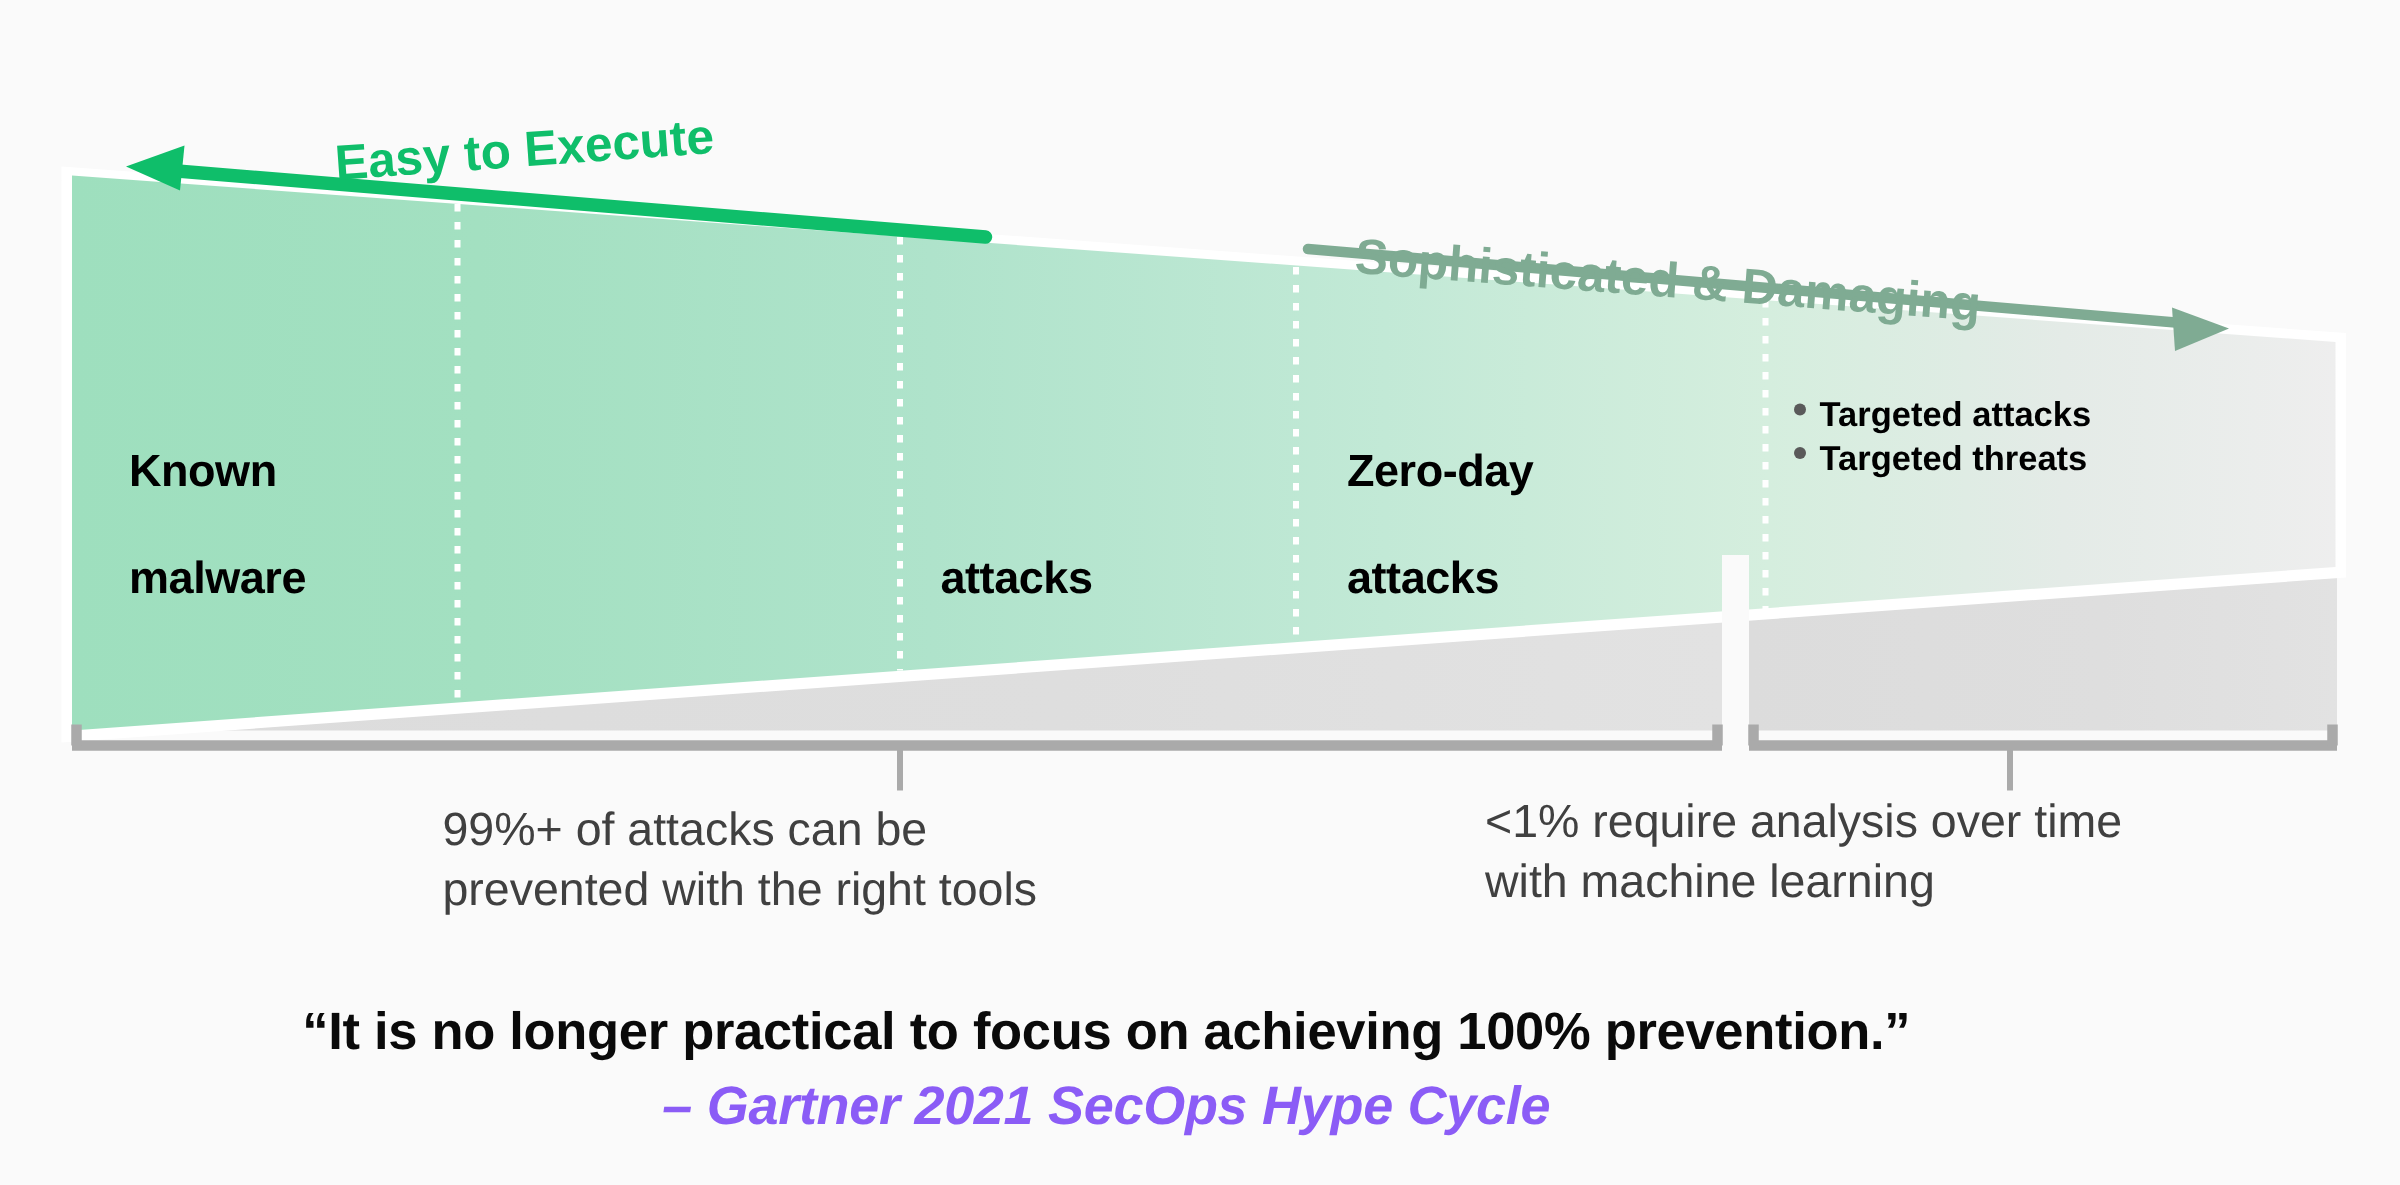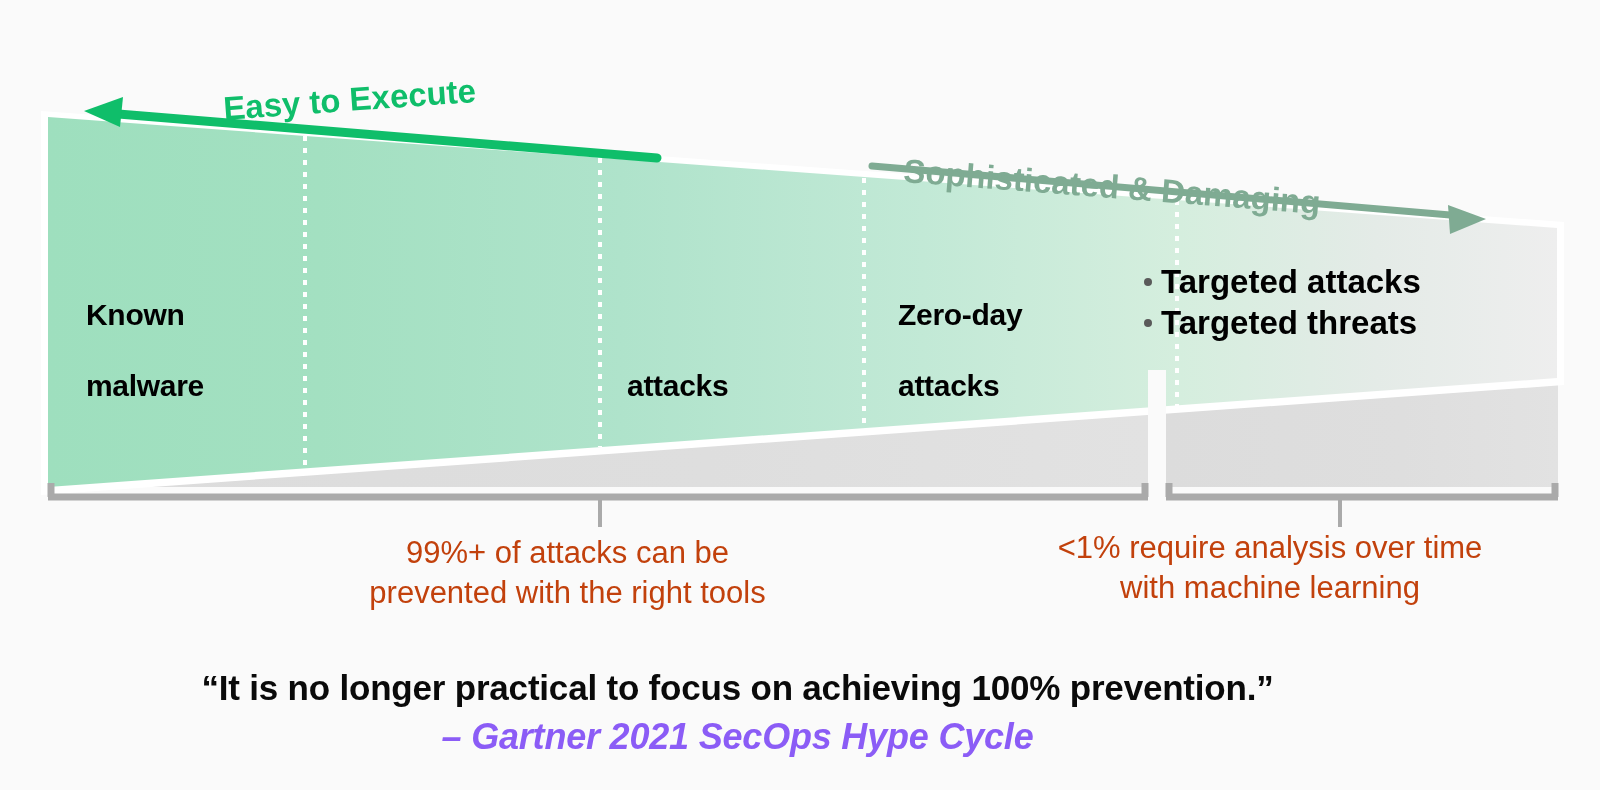--- a/index.html
+++ b/index.html
@@ -21,24 +21,24 @@
     color:#000;
     font-weight:bold;
     font-size:30px;
     line-height:1.18;
     letter-spacing:-0.3px;
     white-space:pre-line;
   }
 
   .bullet-list {
     position:absolute;
-    left:1144px; top:262px;
+    left:1196px; top:262px;
     color:#000;
     font-weight:bold;
-    font-size:33px;
+    font-size:23px;
     line-height:1.24;
   }
   .bullet-row { display:flex; align-items:baseline; gap:9px; white-space:nowrap; }
   .bullet-dot {
     width:8px; height:8px; border-radius:50%;
     background:#5a5a5a; flex:0 0 auto;
     position:relative; top:-7px;
   }
 
   .arrow-label {
@@ -56,22 +56,21 @@
   #soph-label {
     left:905px; top:152px;
     font-size:33px;
     color:#7fab93;
     transform:rotate(4.4deg);
     transform-origin:left top;
   }
 
   .caption {
     position:absolute;
-    text-align:center;
-    color:#c2410c;
+    color:#404040;
     font-size:31px;
     line-height:1.28;
     white-space:pre-line;
   }
   #caption-left  { left:295px; top:533px; width:545px; }
   #caption-right { left:990px; top:528px; width:560px; }
 
   #quote-block {
     position:absolute;
     left:0; top:668px; width:1475px;

